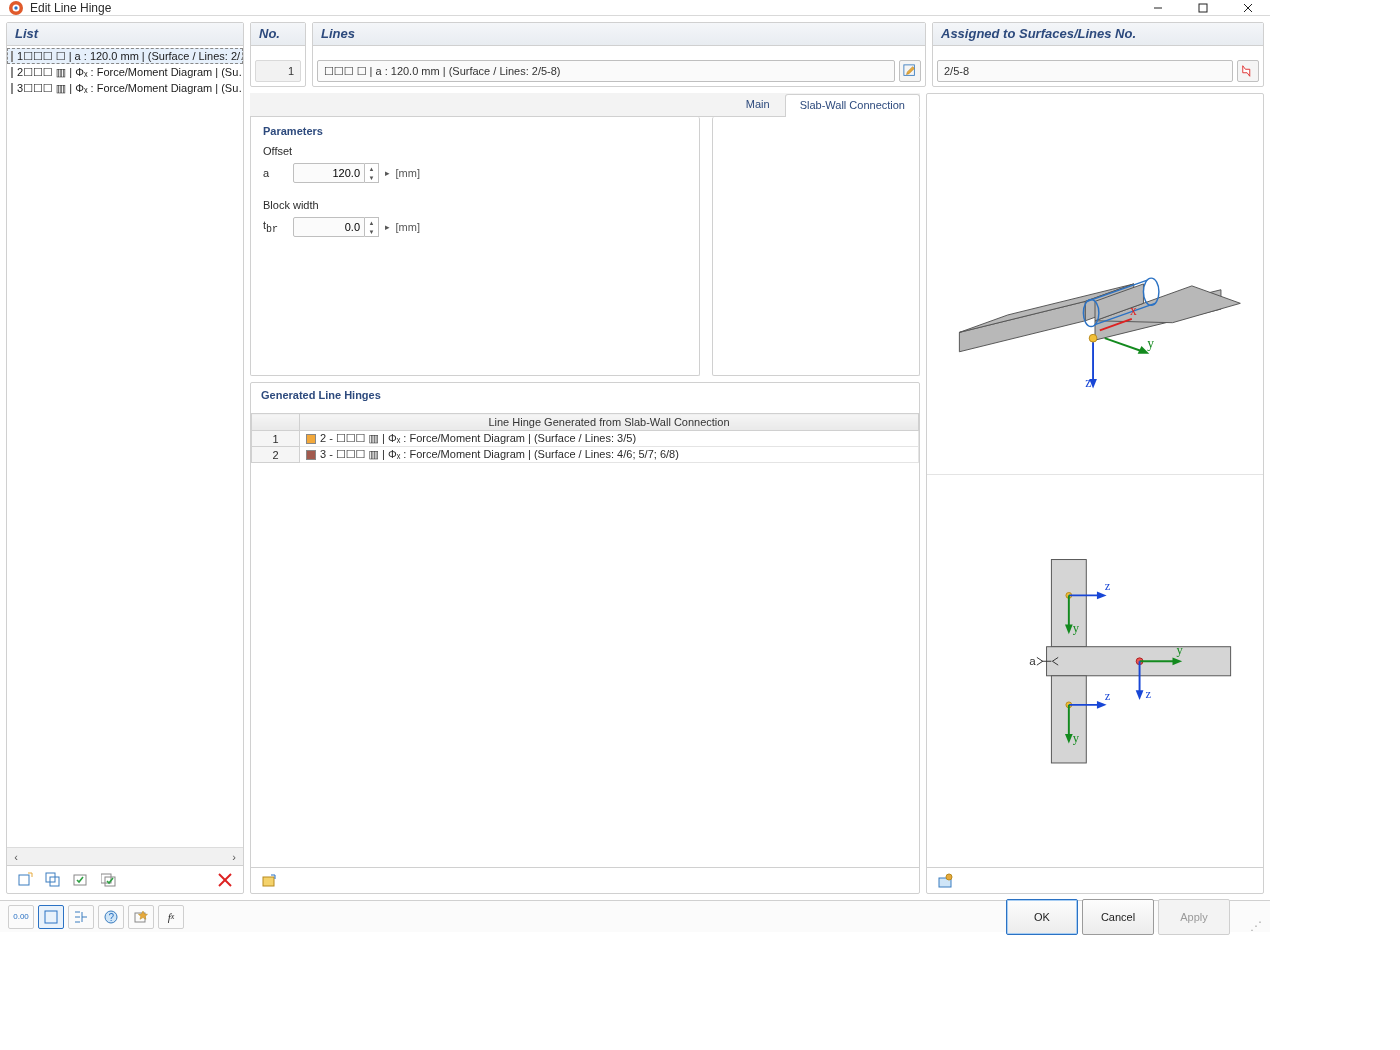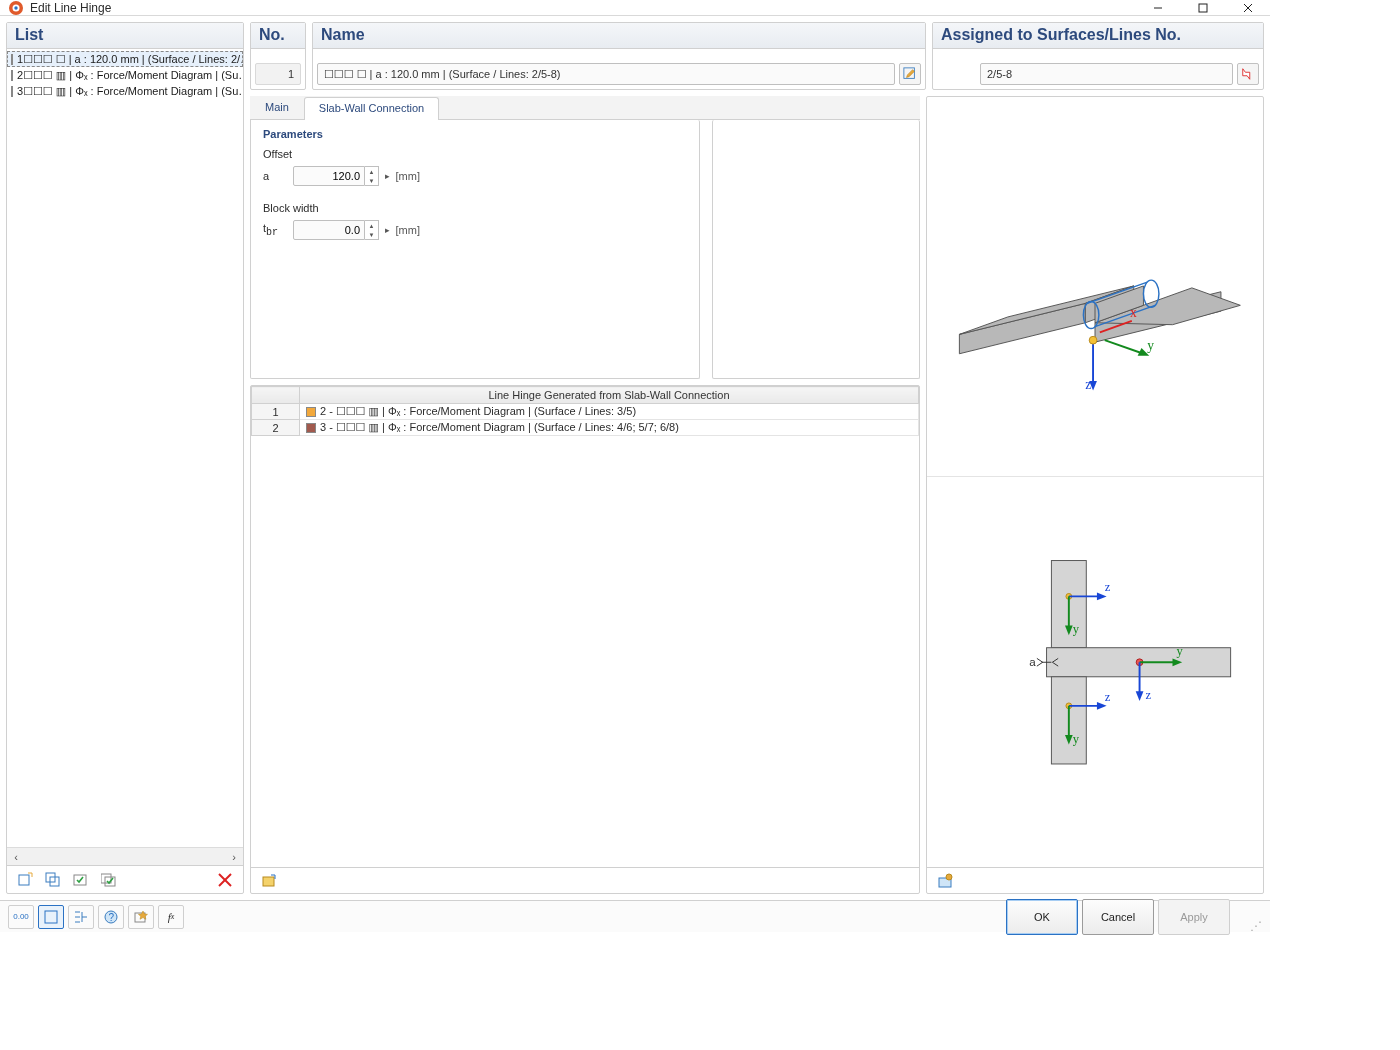--- a/index.html
+++ b/index.html
@@ -45,23 +45,24 @@
     border: 1px solid #d0d0d0;
     background: #fff;
     display: flex;
     flex-direction: column;
     border-radius: 2px;
   }
   .section-head {
     background: linear-gradient(#f4f6f9,#e8ecf1);
     color: #2d4a7d;
     font-weight: 600;
-    font-size: 16px;
+    font-size: 13px;
     padding: 3px 8px 4px;
     border-bottom: 1px solid #d0d0d0;
+    font-style: italic;
   }
 
   
   #left-panel { width: 238px; }
   .list-body { flex: 1; overflow: hidden; position: relative; padding-top: 2px;}
   .list-row {
     display: flex; align-items: center;
     height: 16px;
     padding: 0 4px;
     white-space: nowrap;
@@ -109,34 +110,35 @@
     display:flex; gap:4px; align-items:center;
   }
   input.txt, .txt {
     height:22px; border:1px solid #bfbfbf;
     background:#fafafa; padding:0 6px; font-size:11px; color:#333;
     border-radius:2px;
   }
   input.num{text-align:right;}
   #no-input{width:46px;text-align:right;background:#f2f2f2;border-color:#d9d9d9;}
   #name-input{flex:1;}
-  #assign-input{flex:1;margin-left:43px;}
+  #assign-input{flex:1;}
   .icon-btn{
     width:22px;height:22px;border:1px solid #c1c1c1;border-radius:2px;
     display:flex;align-items:center;justify-content:center;background:#f5f5f5;
   }
 
   
   #body-row { display:flex; gap:6px; flex:1; }
   #center-col { flex:1; display:flex; flex-direction:column; }
   .tabs {
     display:flex;
     border-bottom:1px solid #d0d0d0;
     background:#f3f3f3;
     height:24px;
+    justify-content:flex-end;
   }
   .tab{
     padding:4px 14px 5px;
     border:1px solid transparent;
     border-bottom:none;
     border-top-left-radius:3px;border-top-right-radius:3px;
     color:#2d4a7d;
     font-size:11px;
   }
   .tab.active{background:#fff;border-color:#d0d0d0;position:relative;top:1px;}
@@ -295,21 +297,21 @@
   <div id="mid-right">
 
     <div id="top-row">
       <div id="no-cell" class="panel top-cell">
         <div class="section-head">No.</div>
         <div class="top-input-row">
           <input id="no-input" class="txt num" value="1" style="">
         </div>
       </div>
       <div id="name-cell" class="panel top-cell">
-        <div class="section-head">Name</div>
+        <div class="section-head">Lines</div>
         <div class="top-input-row">
           <input id="name-input" class="txt" value="☐☐☐ ☐ | a : 120.0 mm | (Surface / Lines: 2/5-8)" style="">
           <div class="icon-btn">
             <svg width="14" height="14" viewBox="0 0 16 16">
                 <rect x="1" y="1" width="12" height="12" fill="none" stroke="#3a7cbf"></rect>
                 <path d="M11 3 l2 2 l-6 6 l-3 1 l1 -3 z" fill="#e6a93c" stroke="#b07c1e" stroke-width="0.6"></path>
               </svg>
           </div>
         </div>
       </div>
@@ -363,20 +365,21 @@
                   </div>
               </div>
               <span style="font-size:9px;color:#555;">▸</span>
               <span class="unit">[mm]</span>
             </div>
           </div>
           <div id="params-right" class="panel" style="border-top:none;"></div>
         </div>
 
         <div id="gen-panel" class="panel">
+          <div class="subhead" style="padding:6px 10px 4px;">Generated Line Hinges</div>
           <div id="gen-body">
             <table class="tbl">
               <thead>
                 <tr>
                   <th class="rownum" style="width:48px;"></th>
                   <th>Line Hinge Generated from Slab-Wall Connection</th>
                 </tr>
               </thead>
               <tbody id="gen-rows">
                   <tr>

